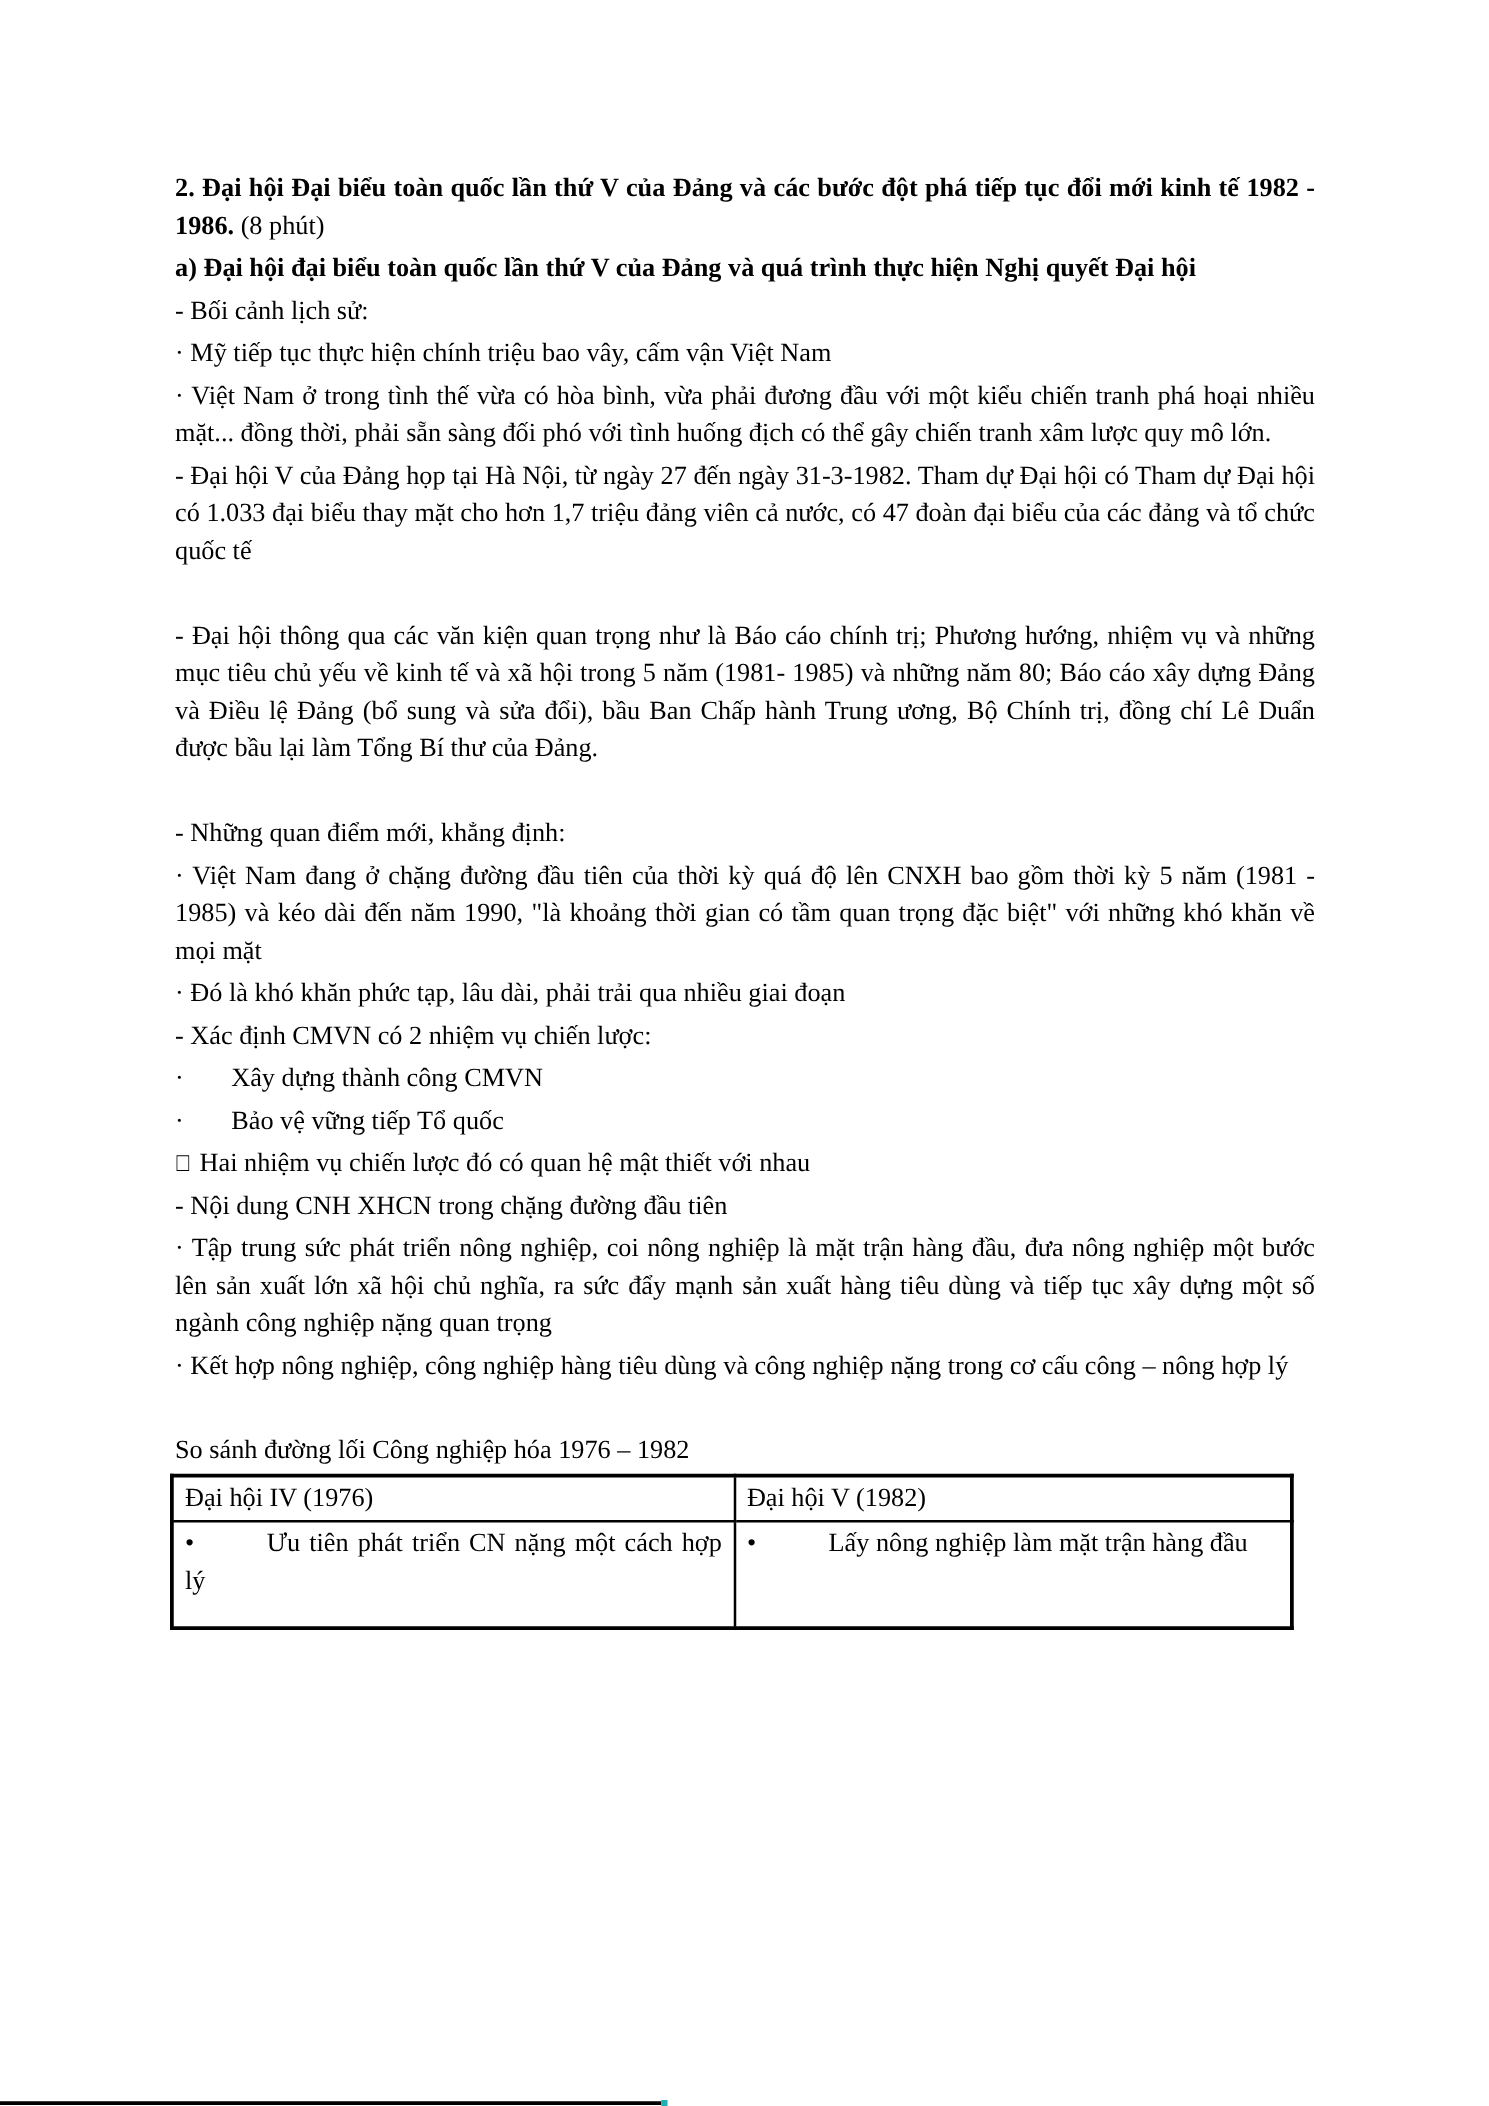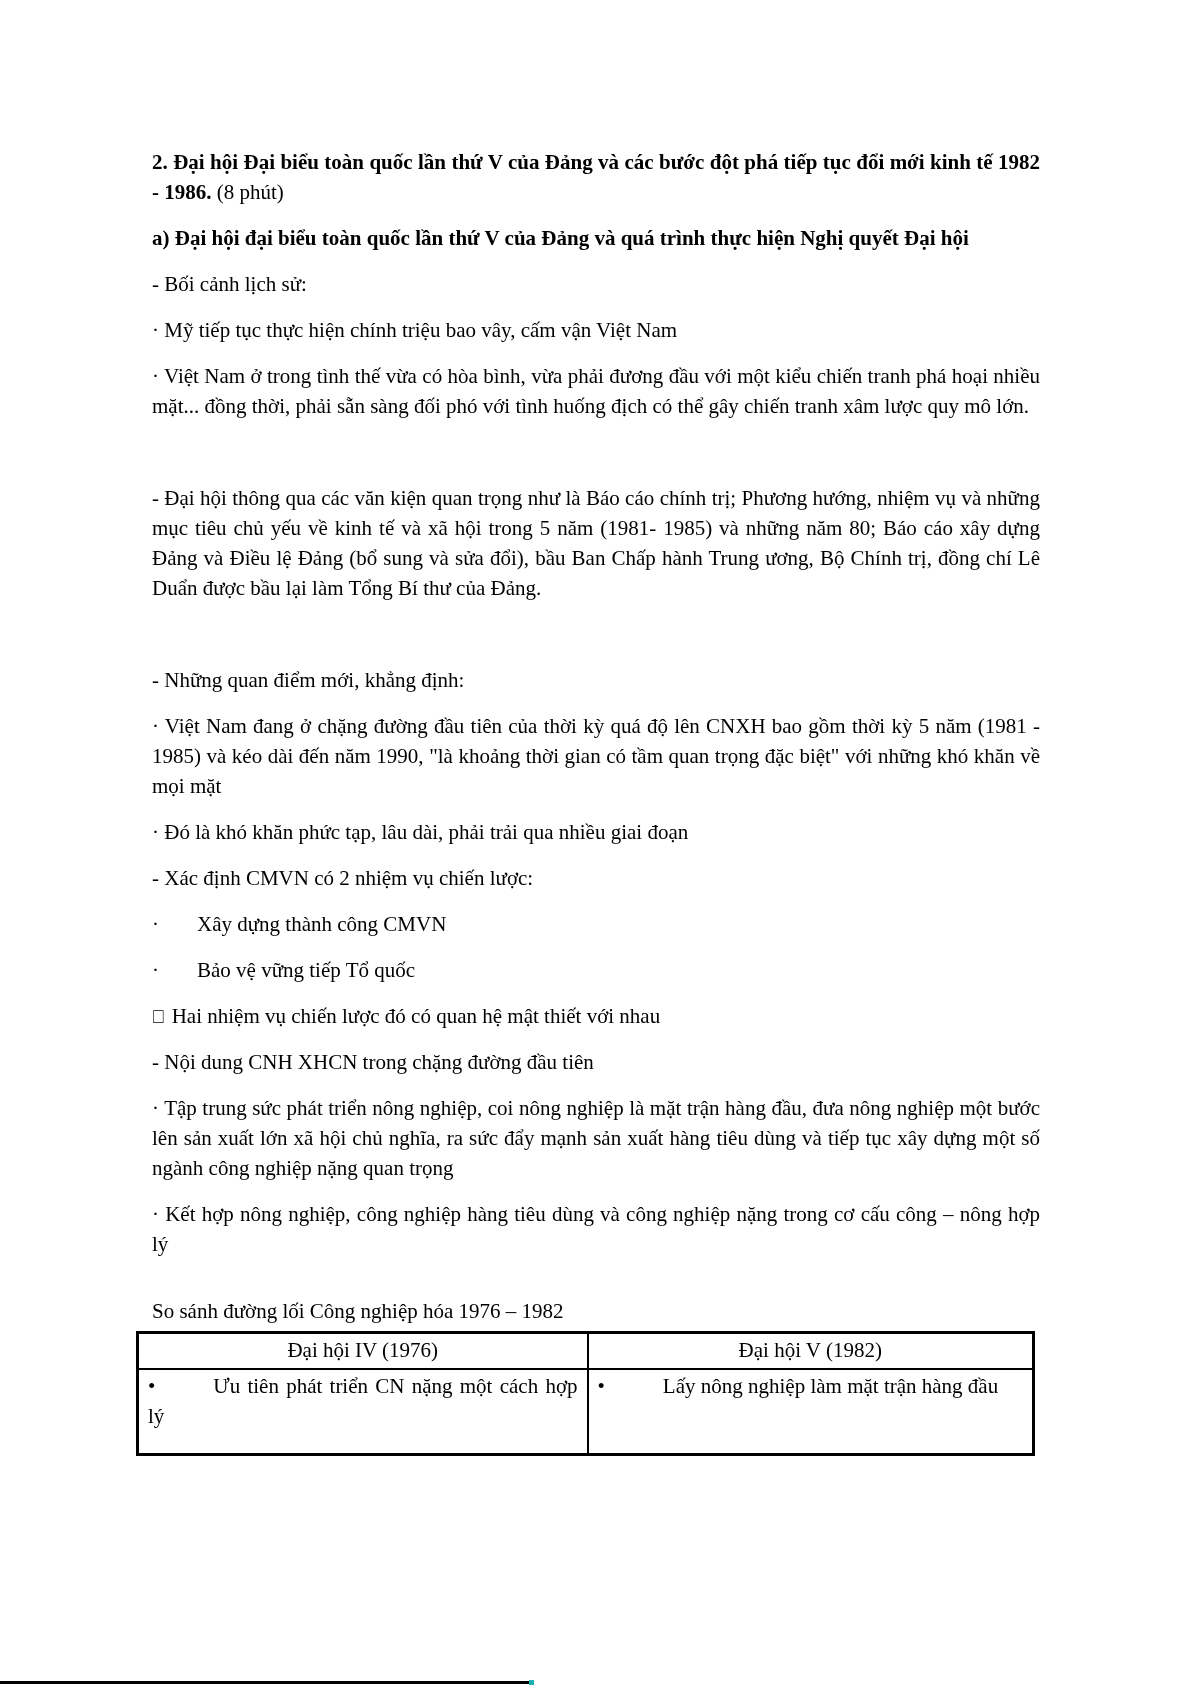--- a/index.html
+++ b/index.html
@@ -15,21 +15,21 @@
     font-family: "Liberation Serif", serif;
     color: #000000;
   }
   .page {
     position: absolute;
     left: 136px;
     top: 131px;
     width: 920px;
   }
   .page p {
-    margin: 16px;
+    margin: 4px;
     font-size: 21px;
     line-height: 30px;
     text-align: justify;
   }
   .bold { font-weight: bold; }
   .normal { font-weight: normal; }
   .spacer { height: 30px; }
   .sq { display: inline-block; margin-right: 7px; transform: scaleX(0.8); }
   .gap-tab { display: inline-block; width: 38px; }
   .dot { display: inline-block; }
@@ -47,21 +47,21 @@
   }
   table.cmp th, table.cmp td {
     border: 2px solid #000;
     font-size: 21px;
     line-height: 30px;
     font-weight: normal;
     text-align: left;
     vertical-align: top;
     padding: 1px 9px 2px 9px;
   }
-  table.cmp th { height: 31px; text-align: center; }
+  table.cmp th { height: 31px; }
   table.cmp td { height: 80px; }
   table.cmp td p {
     margin: 0;
     text-align: justify;
   }
   .cell-gap { display: inline-block; width: 58px; }
 
   .bottom-rule {
     position: absolute;
     left: 0;
@@ -86,20 +86,21 @@
   <p class="bold"><span>2. Đại hội Đại biểu toàn quốc lần thứ V của Đảng và các bước đột phá tiếp tục đổi mới kinh tế 1982 - 1986.</span><span class="normal"> (8 phút)</span></p>
 
   <p class="bold">a) Đại hội đại biểu toàn quốc lần thứ V của Đảng và quá trình thực hiện Nghị quyết Đại hội</p>
 
   <p>- Bối cảnh lịch sử:</p>
 
   <p>·  Mỹ tiếp tục thực hiện chính triệu bao vây, cấm vận Việt Nam</p>
 
   <p>·  Việt Nam ở trong tình thế vừa có hòa bình, vừa phải đương đầu với một kiểu chiến tranh phá hoại nhiều mặt... đồng thời, phải sẵn sàng đối phó với tình huống địch có thể gây chiến tranh xâm lược quy mô lớn.</p>
 
+  <p>- Đại hội V của Đảng họp tại Hà Nội, từ ngày 27 đến ngày 31-3-1982. Tham dự Đại hội có Tham dự Đại hội có 1.033 đại biểu thay mặt cho hơn 1,7 triệu đảng viên cả nước, có 47 đoàn đại biểu của các đảng và tổ chức quốc tế</p>
 
   <div class="spacer"></div>
 
   <p>- Đại hội thông qua các văn kiện quan trọng như là Báo cáo chính trị; Phương hướng, nhiệm vụ và những mục tiêu chủ yếu về kinh tế và xã hội trong 5 năm (1981- 1985) và những năm 80; Báo cáo xây dựng Đảng và Điều lệ Đảng (bổ sung và sửa đổi), bầu Ban Chấp hành Trung ương, Bộ Chính trị, đồng chí Lê Duẩn được bầu lại làm Tổng Bí thư của Đảng.</p>
 
   <div class="spacer"></div>
 
   <p>- Những quan điểm mới, khẳng định:</p>
 
   <p>·  Việt Nam đang ở chặng đường đầu tiên của thời kỳ quá độ lên CNXH bao gồm thời kỳ 5 năm (1981 - 1985) và kéo dài đến năm 1990, "là khoảng thời gian có tầm quan trọng đặc biệt" với những khó khăn về mọi mặt</p>

